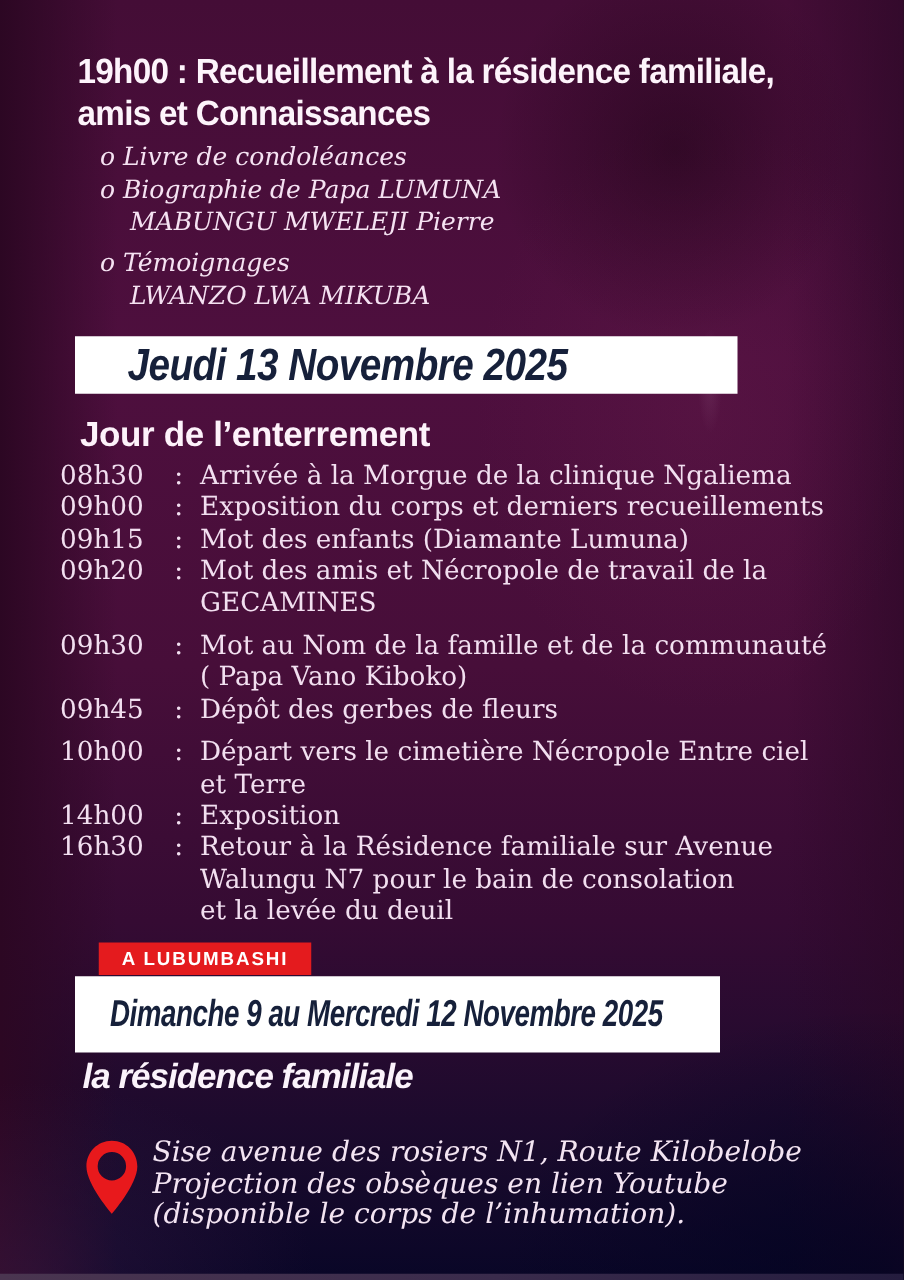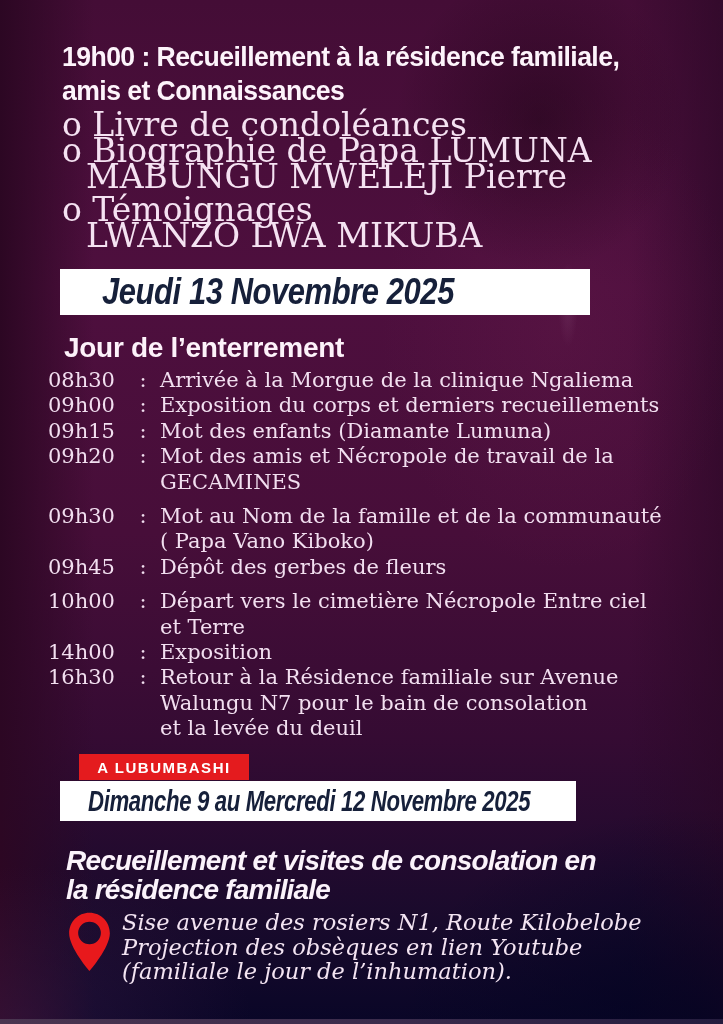--- a/index.html
+++ b/index.html
@@ -21,30 +21,30 @@
 
   
   .hero-heading{
     left:62px;top:40px;
     color:#fdf4fb;font-weight:bold;font-size:28px;line-height:34px;
     letter-spacing:-0.6px;white-space:nowrap;
     transform:scaleX(0.95);transform-origin:left top;
   }
 
   
-  .notes{left:62px;top:112px;color:#f5e2f2;
-    font-family:"DejaVu Serif",serif;
-    font-size:33px;line-height:26px;}
+  .notes{left:80px;top:112px;color:#f5e2f2;
+    font-family:"DejaVu Serif",serif;font-style:italic;
+    font-size:20px;line-height:26px;}
   .note-item.gap{margin-top:7px;}
   .note-l2{padding-left:24px;}
 
   
   .banner{background:#ffffff;display:flex;align-items:center;}
   .banner1{left:60px;top:269px;width:488px;height:46px;padding-left:42px;}
-  .banner2{left:60px;top:781px;width:488px;height:40px;padding-left:28px;}
+  .banner2{left:60px;top:781px;width:488px;height:61px;padding-left:28px;}
   .banner-text{
     color:#16203a;font-weight:bold;font-style:italic;
     white-space:nowrap;transform-origin:left center;letter-spacing:-0.5px;
   }
   .banner1 .banner-text{font-size:36px;transform:scaleX(0.86);}
   .banner2 .banner-text{font-size:30px;transform:scaleX(0.74);}
 
   
   .burial-heading{left:64px;top:332px;color:#fdf2fa;font-weight:bold;
     font-size:28px;letter-spacing:-0.3px;}
@@ -189,30 +189,29 @@
 
   </div>
 
   <div class="abs lubumbashi-badge">A LUBUMBASHI</div>
 
   <div class="abs banner banner2">
     <span class="banner-text">Dimanche 9 au Mercredi 12 Novembre 2025</span>
   </div>
 
   <div class="abs consolation-heading">
-    <div>Recueillement et visites de consolation en</div>
     <div>la résidence familiale</div>
   </div>
 
   <svg class="abs pin" viewBox="0 0 24 32">
     <path fill-rule="evenodd" fill="#e8191c" d="M12 1 C6.1 1 1.6 5.7 1.6 11.5 c0 7.4 10.4 19.3 10.4 19.3 s10.4 -11.9 10.4 -19.3 C22.4 5.7 17.9 1 12 1 z
          M12 17.2 a5.8 5.8 0 1 1 0 -11.6 a5.8 5.8 0 0 1 0 11.6 z"></path>
   </svg>
 
   <div class="abs loc-text">
     <div>Sise avenue des rosiers N1, Route Kilobelobe</div>
     <div>Projection des obsèques en lien Youtube</div>
-    <div>(familiale le jour de l’inhumation).</div>
+    <div>(disponible le corps de l’inhumation).</div>
   </div>
 
   <div class="abs bottom-strip"></div>
 
 </div>
 
 </body></html>

